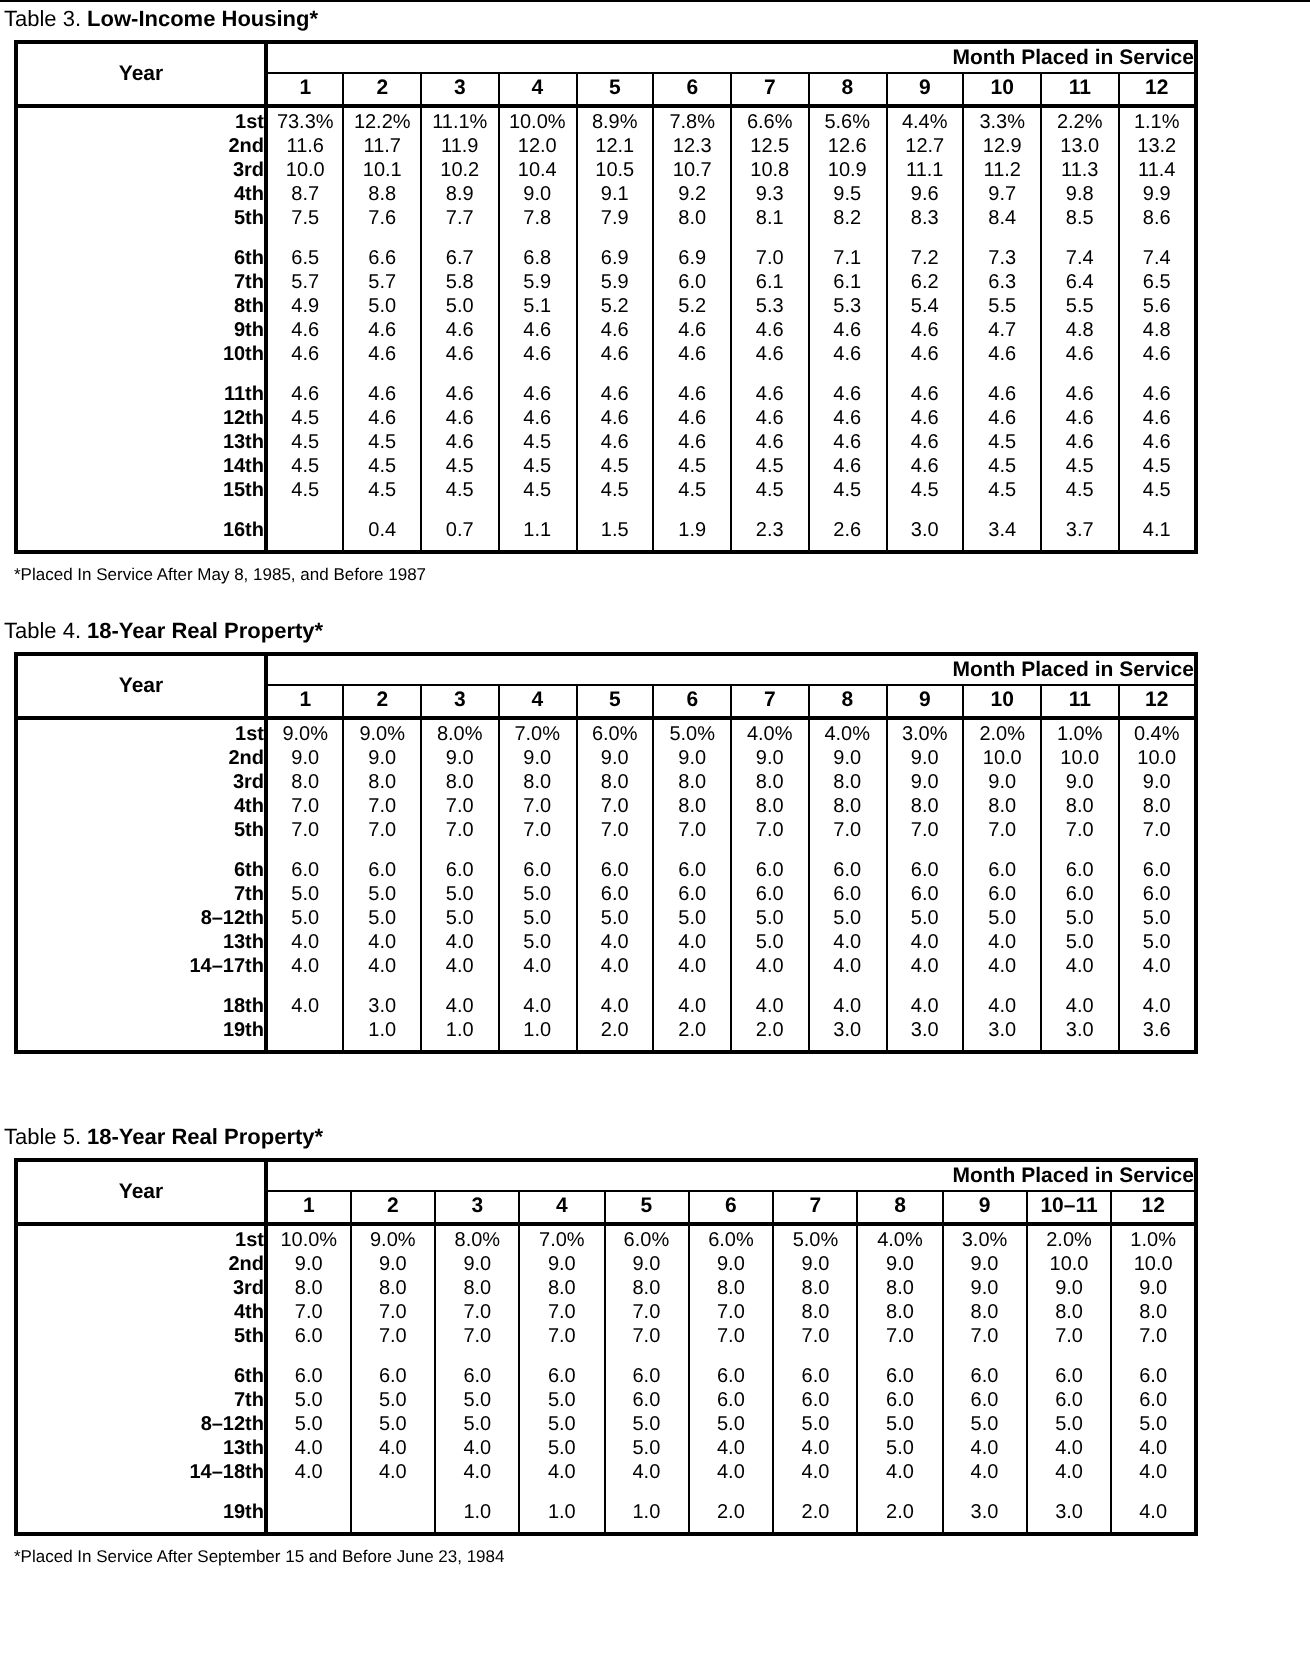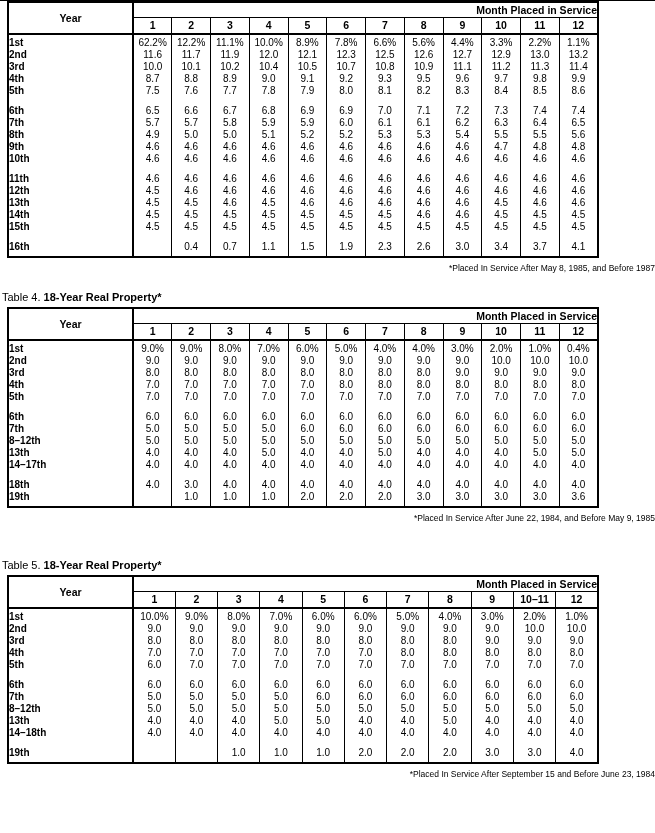--- a/index.html
+++ b/index.html
@@ -60,54 +60,56 @@
   .month-num {
     border-bottom: 2px solid #000;
     border-left: 1px solid #000;
     font-weight: bold;
     font-size: 10.5px;
     text-align: center;
     height: 15px;
   }
   .year-cell {
     border-right: 2px solid #000;
-    text-align: left;
+    text-align: right;
     padding-left: 13px;
     font-weight: bold;
     font-size: 10px;
     height: 12px;
   }
   .val {
     border-left: 1px solid #000;
     text-align: center;
     font-size: 10px;
     height: 12px;
   }
   tr.spacer th, tr.spacer td { height: auto; }
   .footnote {
     margin: 5px 0 0 7px;
     font-size: 8.5px;
     line-height: 10px;
-    text-align: right;
   }
   .heading {
     margin: 26px 0 0 2px;
     font-size: 11.5px;
     font-weight: bold;
     line-height: 12px;
   }
 </style>
 </head>
 <body>
 
 <div class="page">
 
   <div class="top-rule"></div>
 
   <section>
+    <h4 class="tbl-title">
+      <span class="tprefix">Table 3.</span><span class="tbold">Low-Income Housing*</span>
+    </h4>
     <table class="acrs">
         <colgroup>
           <col style="width: 125px;">
           <col>
           <col>
           <col>
           <col>
           <col>
           <col>
           <col>
@@ -148,21 +150,21 @@
             <td class="val"></td>
             <td class="val"></td>
             <td class="val"></td>
             <td class="val"></td>
             <td class="val"></td>
             <td class="val"></td>
             <td class="val"></td>
           </tr>
           <tr>
             <th class="year-cell">1st</th>
-            <td class="val">62.2%</td>
+            <td class="val">73.3%</td>
             <td class="val">12.2%</td>
             <td class="val">11.1%</td>
             <td class="val">10.0%</td>
             <td class="val">8.9%</td>
             <td class="val">7.8%</td>
             <td class="val">6.6%</td>
             <td class="val">5.6%</td>
             <td class="val">4.4%</td>
             <td class="val">3.3%</td>
             <td class="val">2.2%</td>
@@ -735,21 +737,20 @@
             <td class="val"></td>
             <td class="val"></td>
             <td class="val"></td>
             <td class="val"></td>
             <td class="val"></td>
             <td class="val"></td>
             <td class="val"></td>
           </tr>
         </tbody>
       </table>
-    <div class="footnote">*Placed In Service After June 22, 1984, and Before May 9, 1985</div>
   </section>
 
   <section>
     <h4 class="tbl-title mt26">
       <span class="tprefix">Table 5.</span><span class="tbold">18-Year Real Property*</span>
     </h4>
     <table class="acrs">
         <colgroup>
           <col style="width: 125px;">
           <col>

